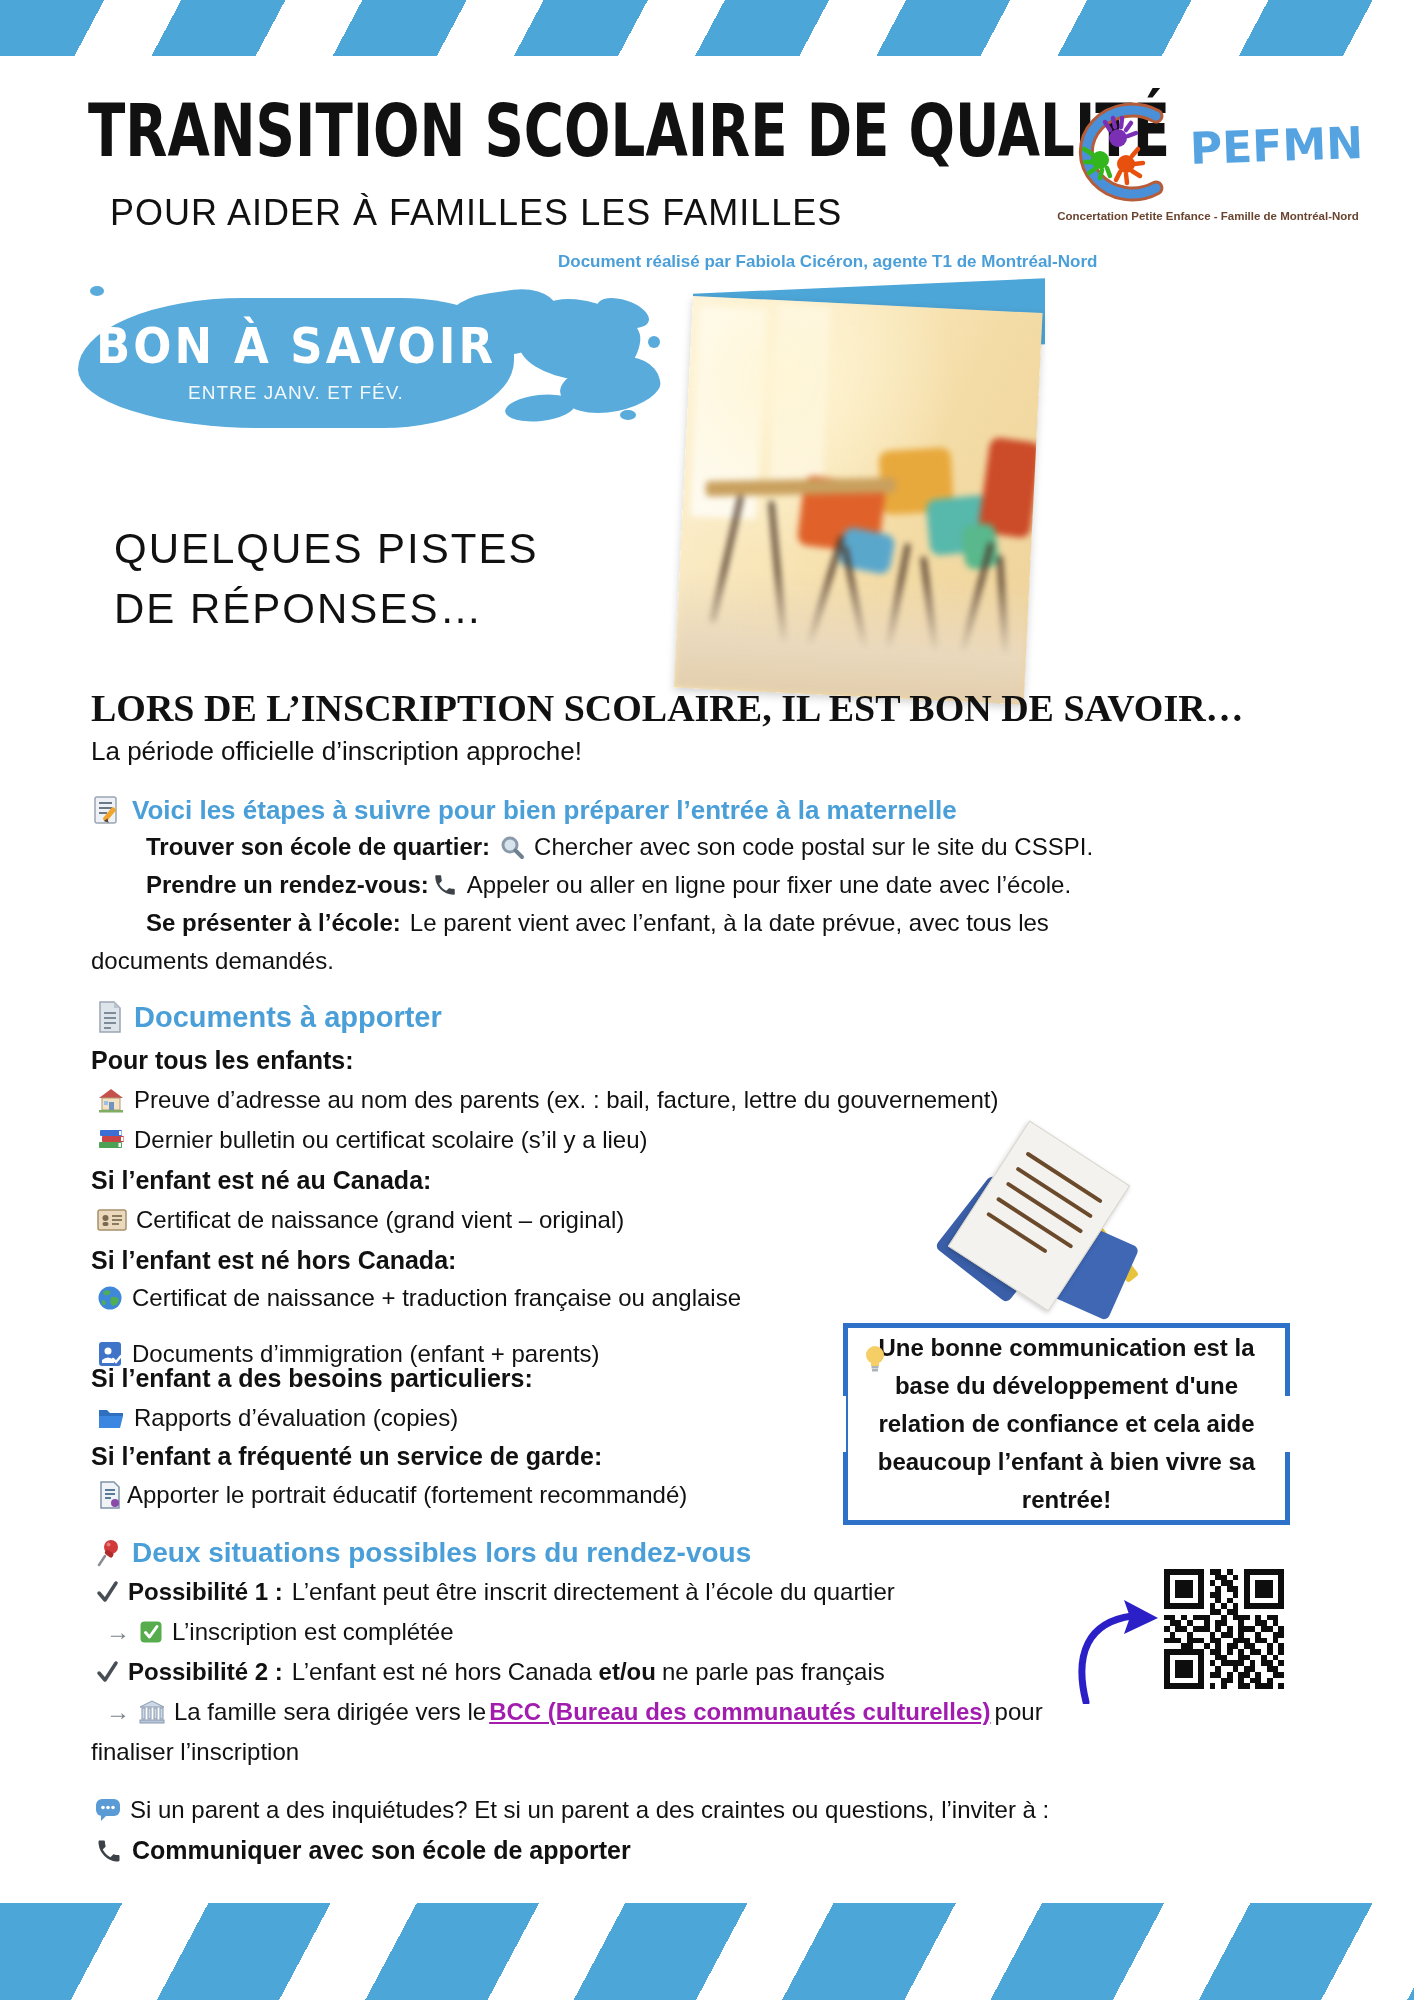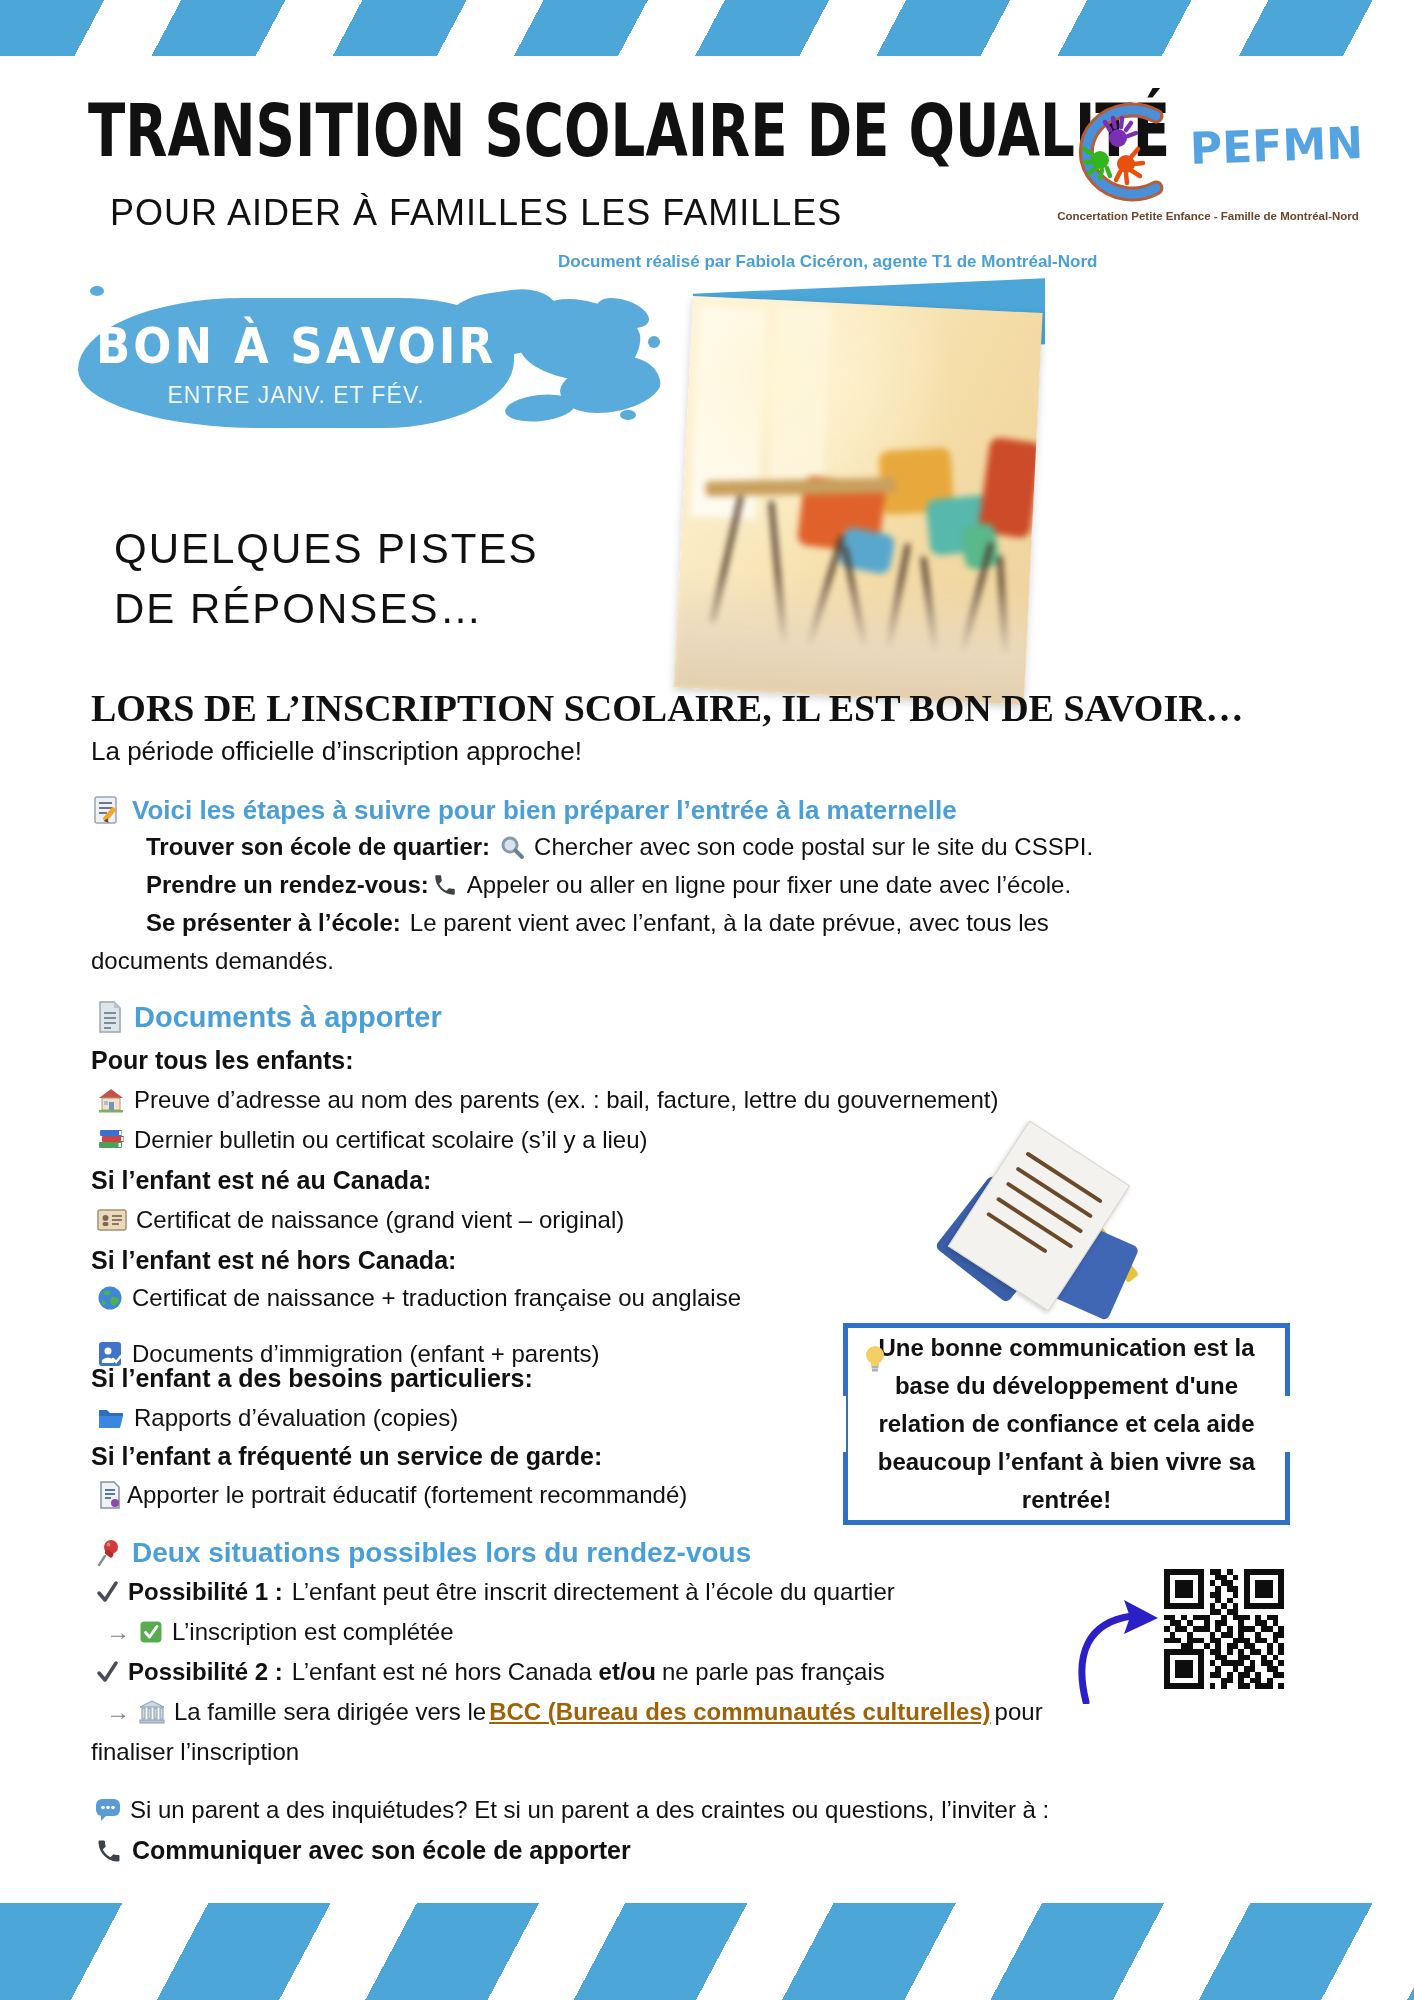--- a/index.html
+++ b/index.html
@@ -52,21 +52,21 @@
   .brush-b4{left:596px;top:300px;width:54px;height:26px;background:#58abdb;border-radius:50%;transform:rotate(18deg);}
   .brush-b5{left:505px;top:395px;width:70px;height:26px;background:#58abdb;border-radius:50%;transform:rotate(-6deg);}
   .brush-dot1{left:90px;top:286px;width:14px;height:10px;background:#58abdb;border-radius:50%;}
   .brush-dot2{left:648px;top:336px;width:12px;height:12px;background:#58abdb;border-radius:50%;}
   .brush-dot3{left:620px;top:410px;width:16px;height:10px;background:#58abdb;border-radius:50%;}
   .badge-title{
     left:96px;top:316px;width:400px;text-align:center;color:#ffffff;
     font-family:"DejaVu Sans", sans-serif;font-weight:bold;font-size:45px;letter-spacing:3px;
     transform:scaleY(1.12);transform-origin:center top;white-space:nowrap;
   }
-  .badge-sub{left:96px;top:382px;width:400px;text-align:center;color:#f2f8fc;font-size:23px;
+  .badge-sub{left:96px;top:382px;width:400px;text-align:center;color:#f2f8fc;font-size:19px;
     letter-spacing:1px;white-space:nowrap;}
 
   
   .photo-wrap{left:693px;top:280px;width:352px;height:425px;}
   .photo-band{position:absolute;left:0;top:6px;width:352px;height:66px;background:#4da6d8;
     transform:skewY(-2.5deg);}
   .photo{
     position:absolute;left:0;top:16px;width:350px;height:392px;overflow:hidden;
     transform:rotate(2.8deg);transform-origin:left top;
     background:linear-gradient(115deg,#fdf3da 0%,#f9e7bb 35%,#f4dca6 60%,#eed29a 100%);
@@ -134,21 +134,21 @@
   
   .meet-heading{left:95px;top:1537px;}
   .meet-heading .t{font-size:28px;font-weight:bold;color:#4a9fd8;}
   .m-line{font-size:24px;}
   .mp1{left:95px;top:1578px;}
   .mr1{left:106px;top:1618px;}
   .mp2{left:95px;top:1658px;}
   .mr2{left:106px;top:1698px;}
   .m-cont{left:91px;top:1738px;font-size:24px;white-space:nowrap;}
   .arrow-ch{color:#7a8288;font-size:24px;}
-  .bcc-link{color:#a16207;font-weight:bold;}
+  .bcc-link{color:#a21caf;font-weight:bold;}
 
   
   .qr{left:1164px;top:1569px;width:120px;height:120px;background:#ffffff;
     display:grid;grid-template-columns:repeat(21,1fr);grid-template-rows:repeat(21,1fr);}
   .qr div.qm{background:#0d0d0d;}
   .curve-arrow{left:1072px;top:1592px;}
 
   
   .concern{left:95px;top:1796px;font-size:24px;}
   .action{left:95px;top:1836px;font-size:25px;font-weight:bold;}

